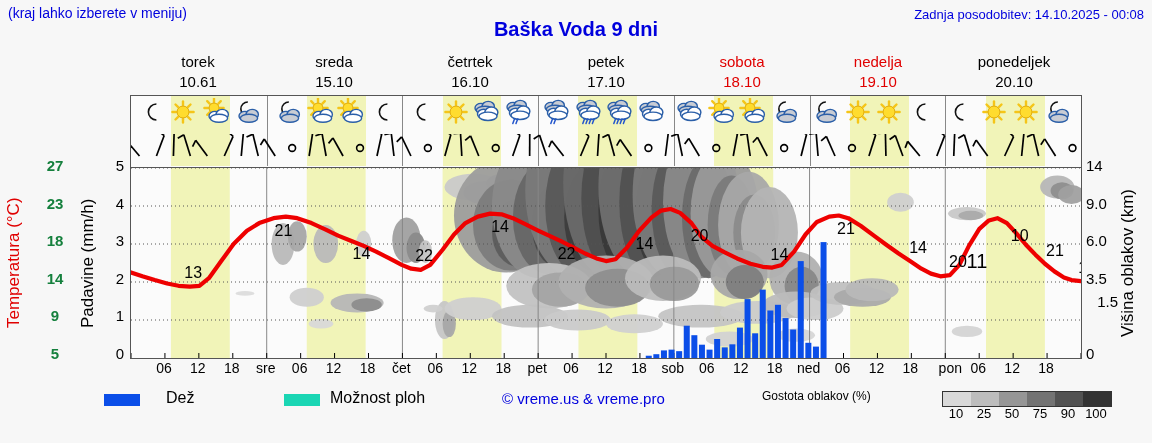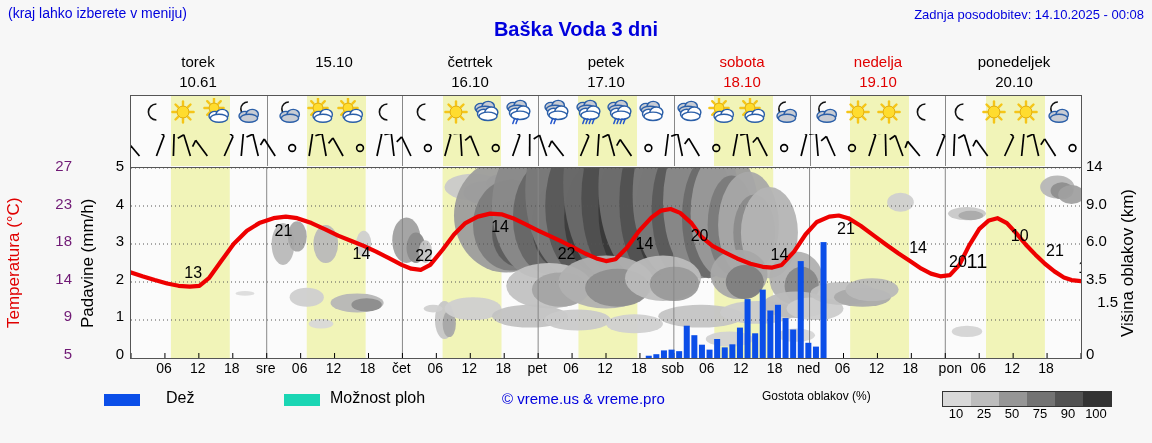--- a/index.html
+++ b/index.html
@@ -56,21 +56,21 @@
     writing-mode:vertical-rl;transform:rotate(180deg);
     white-space:nowrap;text-align:center;
   }
   #temp-axis-title{
     left:4px;top:168px;height:190px;color:#e00000;font-size:17px;
   }
   #precip-axis-title{left:78px;top:168px;height:190px;}
   #cloud-axis-title{left:1118px;top:168px;height:190px;}
 
   .tick{position:absolute;font-size:15px;white-space:nowrap;}
-  .tick.temp{color:#701a75;left:38px;width:34px;text-align:right;}
+  .tick.temp{color:#15803d;left:38px;width:34px;text-align:center;font-weight:bold;}
   .tick.precip{color:#000;left:104px;width:20px;text-align:right;}
   .tick.cloud{color:#000;left:1086px;width:32px;text-align:left;}
 
   
   #xlabels{left:130px;top:360px;width:952px;height:20px;}
   .xlab{position:absolute;font-size:14px;color:#000;
         transform:translateX(-50%);white-space:nowrap;}
 
   
   #legend{left:0;top:385px;width:1152px;height:40px;}
@@ -80,29 +80,30 @@
   #cloud-legend-title{position:absolute;left:762px;top:4px;font-size:12px;color:#000;}
   #cloud-ramp{position:absolute;left:942px;top:6px;height:14px;display:flex;border:1px solid #333;}
   #cloud-ramp div{width:28px;height:14px;}
   #cloud-ramp-labels{position:absolute;left:942px;top:21px;width:175px;display:flex;}
   #cloud-ramp-labels span{width:28px;font-size:13px;text-align:center;color:#000;}
 </style>
 </head>
 <body>
 
 <div class="abs" id="menu-hint">(kraj lahko izberete v meniju)</div>
-<div class="abs" id="page-title">Baška Voda 3 dni</div>
+<div class="abs" id="page-title">Baška Voda 9 dni</div>
 <div class="abs" id="last-update">Zadnja posodobitev: 14.10.2025 - 00:08</div>
 
 <div class="abs" id="day-header">
     <div class="day-col">
       <div>torek</div>
       <div>10.61</div>
     </div>
     <div class="day-col">
+      <div>sreda</div>
       <div>15.10</div>
     </div>
     <div class="day-col">
       <div>četrtek</div>
       <div>16.10</div>
     </div>
     <div class="day-col">
       <div>petek</div>
       <div>17.10</div>
     </div>

